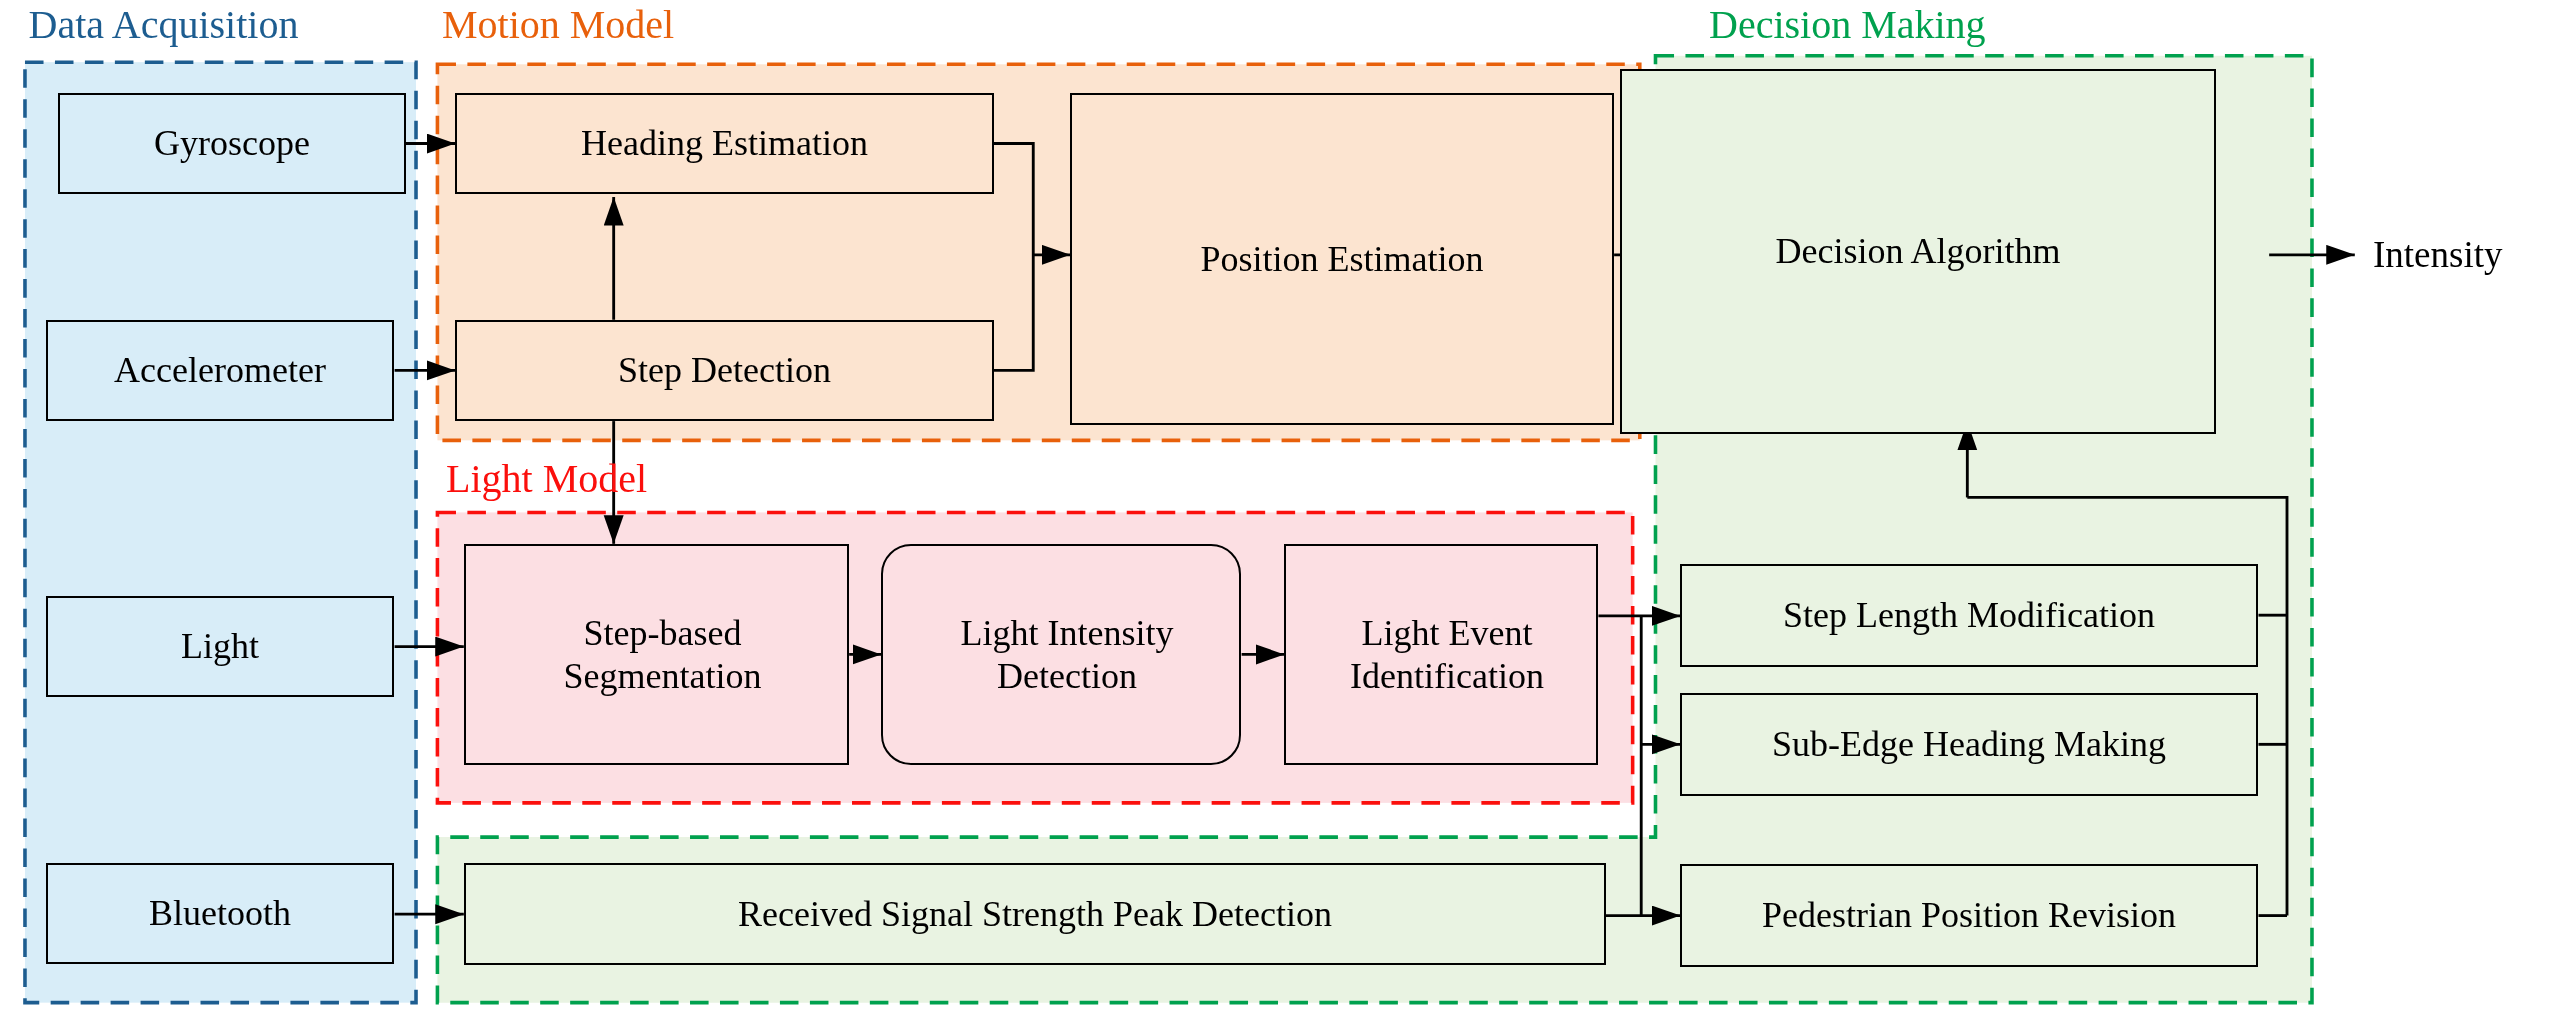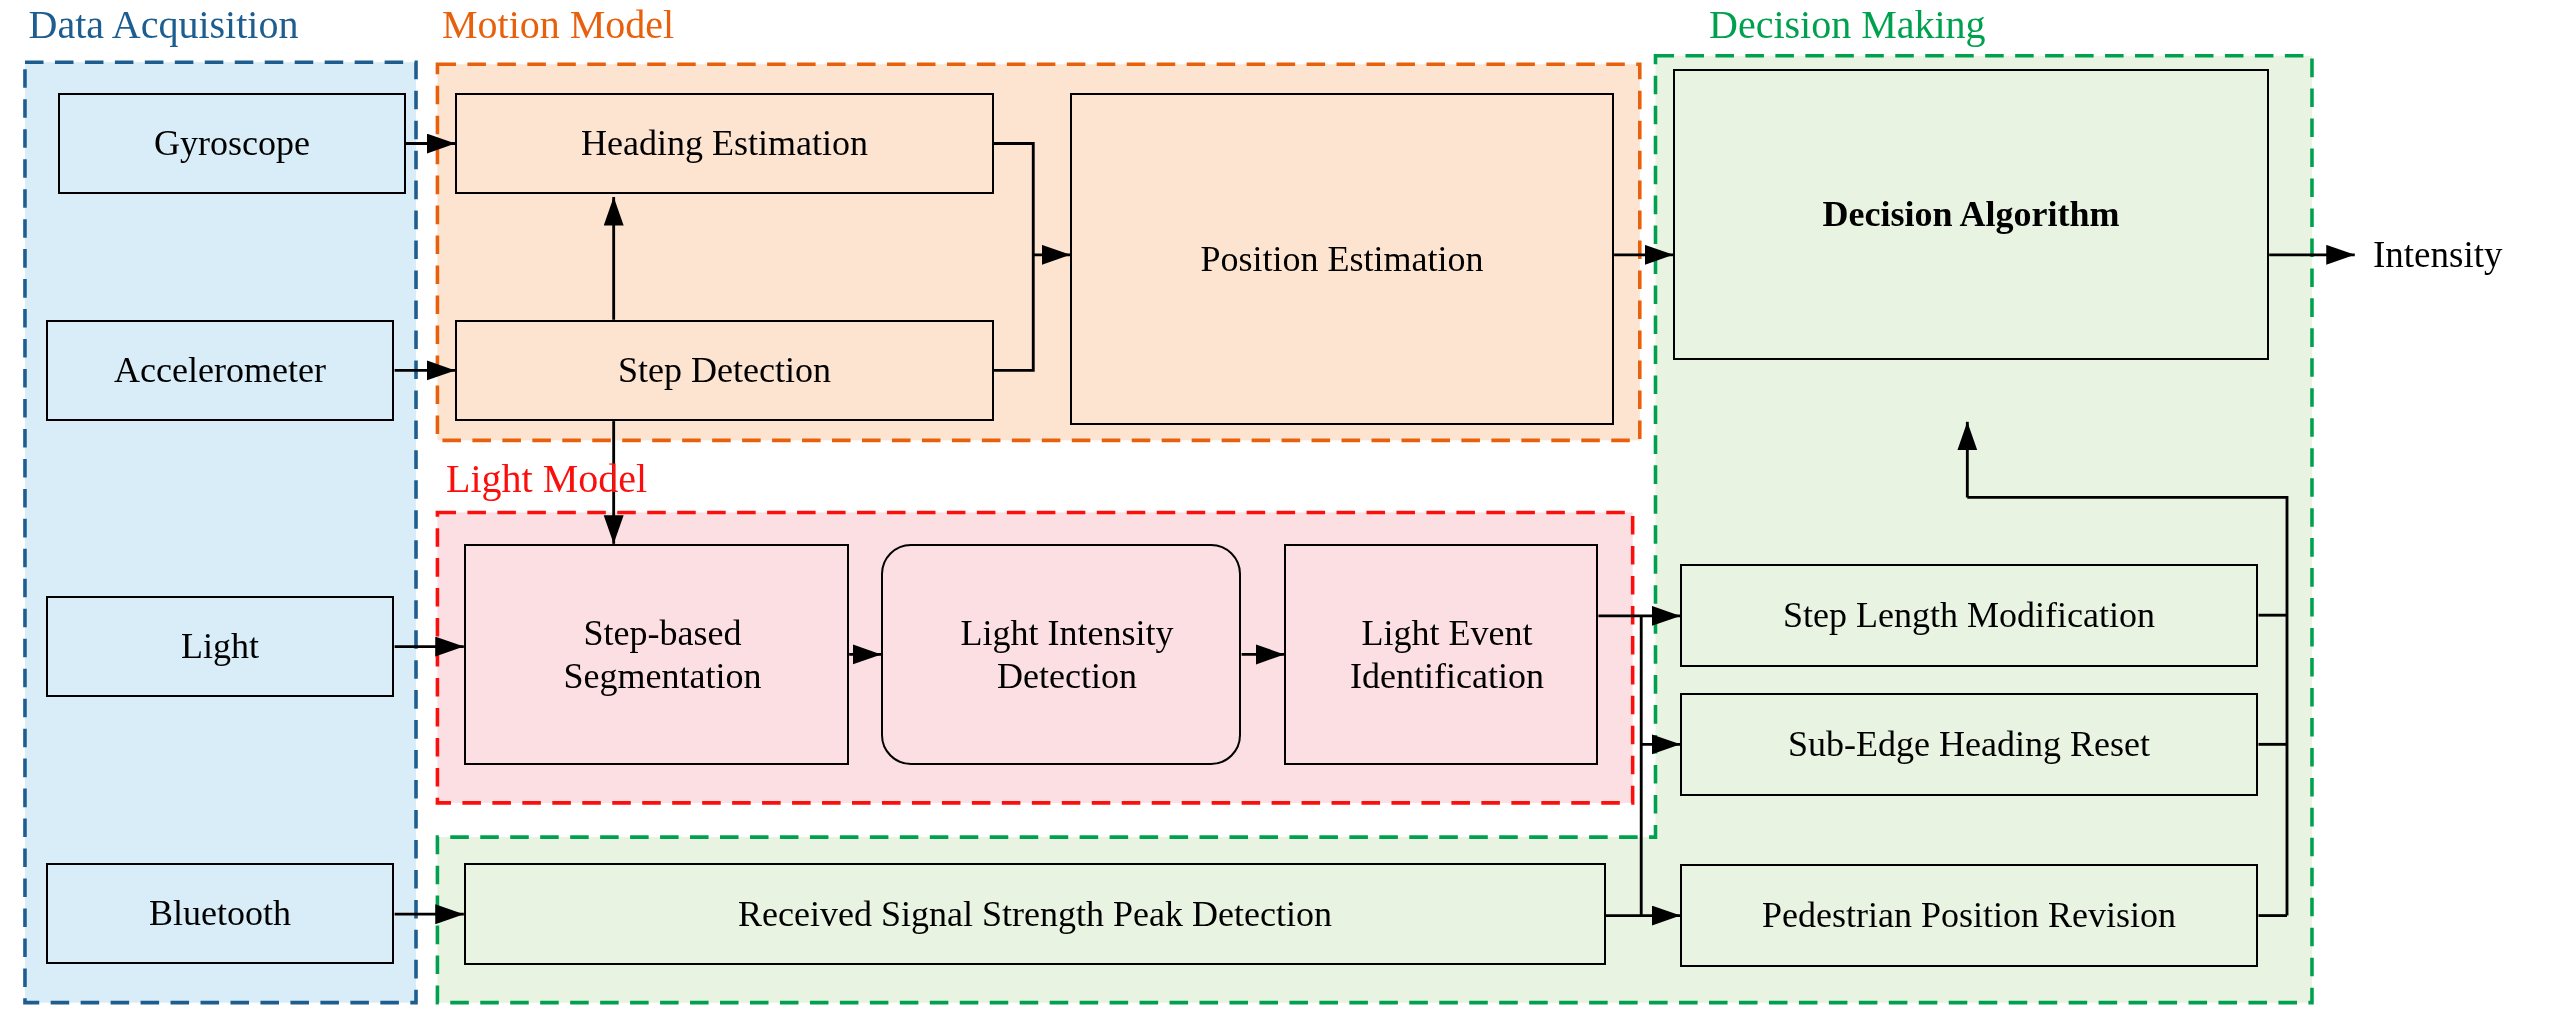--- a/index.html
+++ b/index.html
@@ -85,22 +85,22 @@
   <div class="box orange" style="left:455px;top:320px;width:539px;height:101px;">Step Detection</div>
   <div class="box orange" style="left:1070px;top:93px;width:544px;height:332px;">Position Estimation</div>
 
   <div class="box pink" style="left:464px;top:544px;width:385px;height:221px;">Step-based
 Segmentation</div>
   <div class="box pink" style="left:881px;top:544px;width:360px;height:221px;border-radius:30px;">Light Intensity
 Detection</div>
   <div class="box pink" style="left:1284px;top:544px;width:314px;height:221px;">Light Event
 Identification</div>
 
-  <div class="box green" style="left:1673px;top:69px;width:596px;height:291px;font-weight:bold;">Decision Algorithm</div>
+  <div class="box green" style="left:1620px;top:69px;width:596px;height:365px;">Decision Algorithm</div>
   <div class="box green" style="left:1680px;top:564px;width:578px;height:103px;">Step Length Modification</div>
-  <div class="box green" style="left:1680px;top:693px;width:578px;height:103px;">Sub-Edge Heading Reset</div>
+  <div class="box green" style="left:1680px;top:693px;width:578px;height:103px;">Sub-Edge Heading Making</div>
   <div class="box green" style="left:1680px;top:864px;width:578px;height:103px;">Pedestrian Position Revision</div>
   <div class="box green" style="left:464px;top:863px;width:1142px;height:102px;">Received Signal Strength Peak Detection</div>
 
   <div class="out-label" style="left:2373px;top:233px;">Intensity</div>
 
 </div>
 
 
 </body></html>

